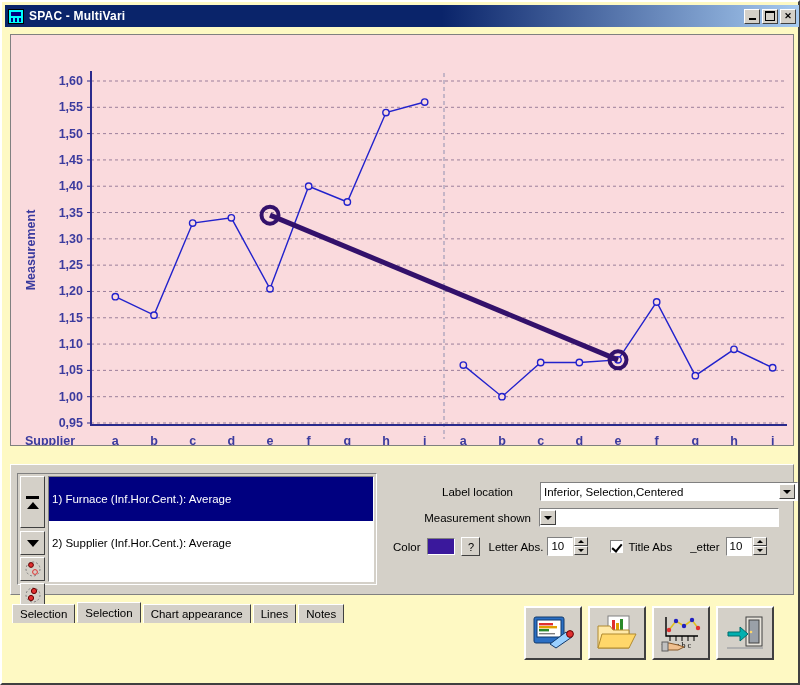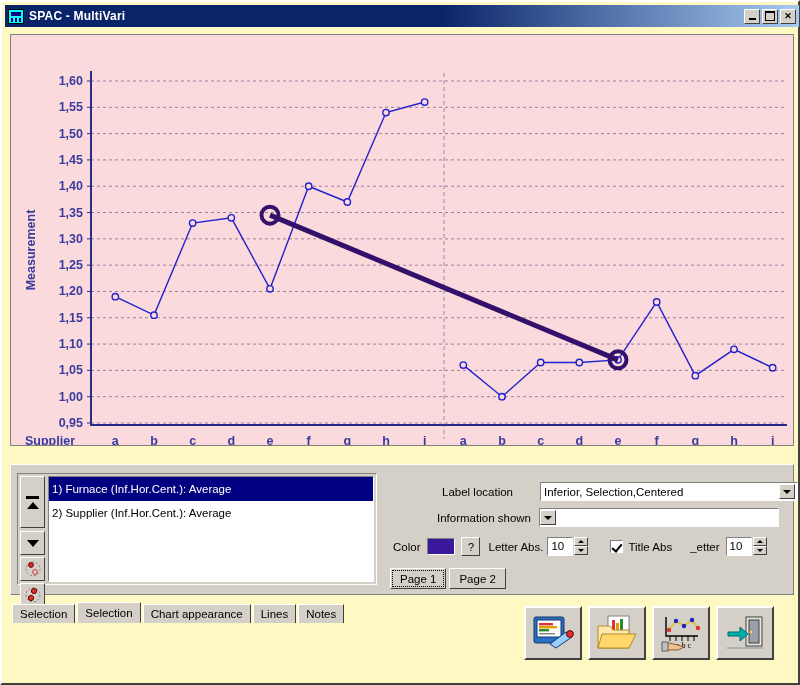--- a/index.html
+++ b/index.html
@@ -82,21 +82,21 @@
   .lbtn.tall{height:52px;margin-bottom:3px;flex-direction:column;gap:3px;}
   .arrow-up{width:0;height:0;border-left:6px solid transparent;border-right:6px solid transparent;border-bottom:7px solid #000;}
   .arrow-dn{width:0;height:0;border-left:6px solid transparent;border-right:6px solid transparent;border-top:7px solid #000;}
   .bar-top{width:13px;height:3px;background:#000;}
   #listbox{
     flex:1 1 auto;margin:2px 2px 2px 0;background:#fff;
     border-top:1px solid #808080;border-left:1px solid #808080;
     border-right:1px solid #fff;border-bottom:1px solid #fff;
     box-sizing:border-box;overflow:hidden;
   }
-  .litem{padding:6px 3px;font-size:11.5px;white-space:nowrap;}
+  .litem{padding:16px 3px;font-size:11.5px;white-space:nowrap;}
   .litem.sel{background:#000080;color:#fff;}
   
   .ctlrow{position:absolute;display:flex;align-items:center;}
   .lbl{font-size:11.5px;color:#000;}
   .combo{
     height:19px;background:#fff;
     border-top:1px solid #808080;border-left:1px solid #808080;
     border-right:1px solid #fff;border-bottom:1px solid #fff;
     box-sizing:border-box;display:flex;align-items:center;
   }
@@ -328,21 +328,21 @@
       <div class="lbl" style="width:92px;text-align:right;">Label location</div>
       <div class="combo" style="width:258px;margin-left:8px;">
         <div class="cval">Inferior, Selection,Centered</div>
         <div class="cbtn">
             <div class="caret"></div>
           </div>
       </div>
     </div>
 
     <div class="ctlrow" style="left:410px;top:43px;">
-      <div class="lbl" style="width:110px;text-align:right;">Information shown</div>
+      <div class="lbl" style="width:110px;text-align:right;">Measurement shown</div>
       <div class="combo" style="width:240px;margin-left:8px;">
         <div class="cbtn">
             <div class="caret"></div>
           </div>
       </div>
     </div>
 
     <div class="ctlrow" style="left:382px;top:72px;">
       <div class="lbl">Color</div>
       <div class="swatch" id="colorswatch" style="margin-left: 7px; background: rgb(58, 24, 156);"></div>
@@ -368,24 +368,20 @@
           <div class="sb">
               <div class="up"></div>
             </div>
           <div class="sb">
               <div class="dn"></div>
             </div>
         </div>
       </div>
     </div>
 
-    <div class="ctlrow" style="left:379px;top:103px;">
-      <div class="pbtn focus">Page 1</div>
-      <div class="pbtn" style="margin-left:3px;">Page 2</div>
-    </div>
 
   </div>
 
   <div id="tabs">
     <div class="tab">Selection</div>
     <div class="tab active">Selection</div>
     <div class="tab">Chart appearance</div>
     <div class="tab">Lines</div>
     <div class="tab">Notes</div>
   </div>

